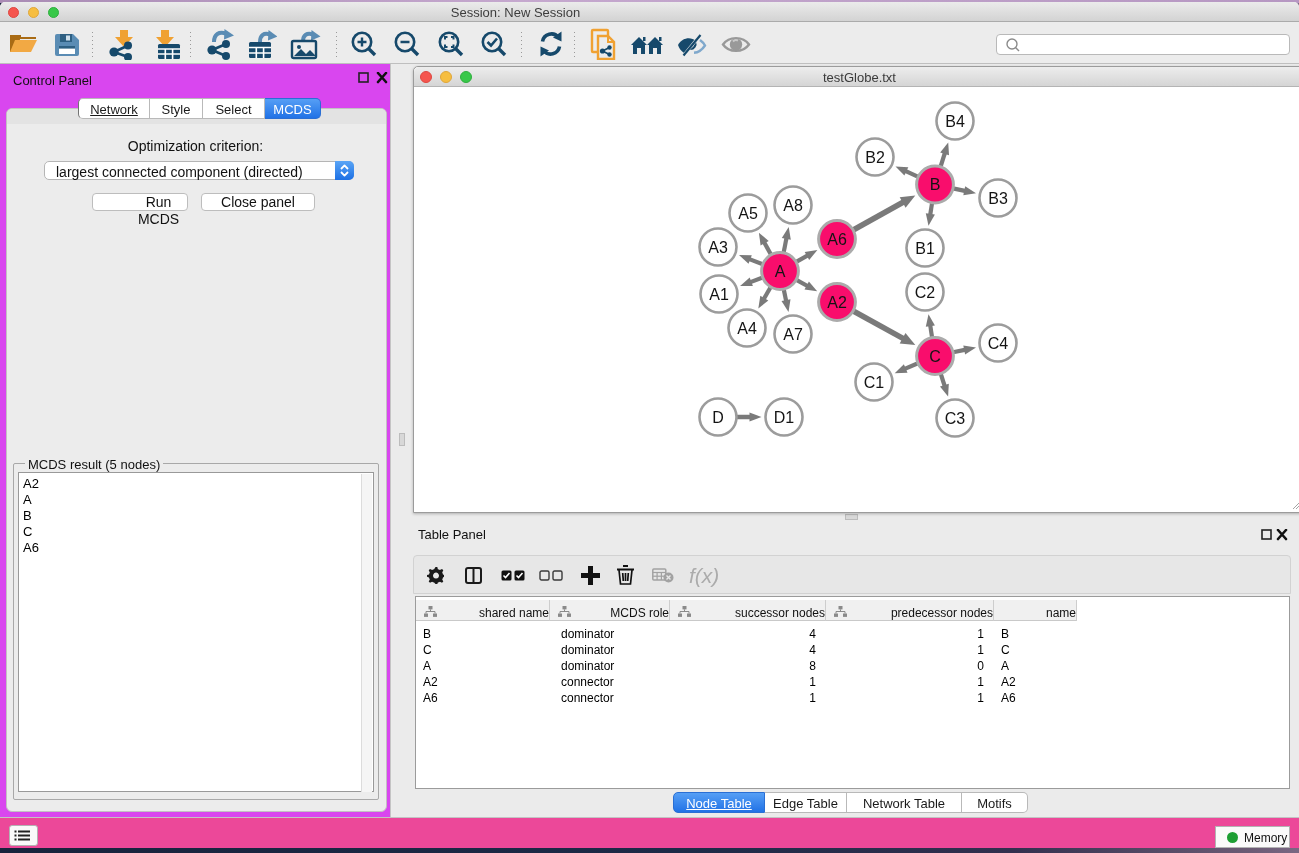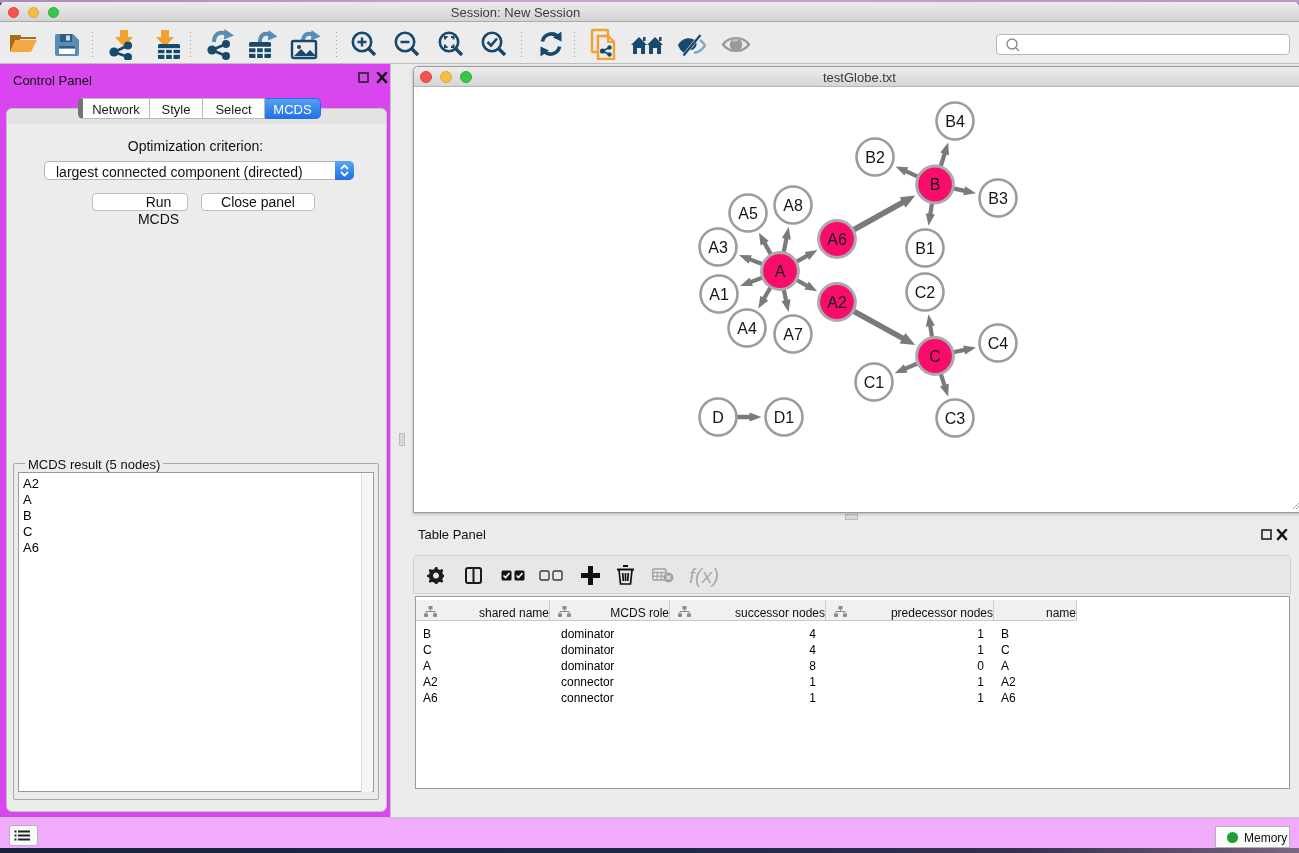--- a/index.html
+++ b/index.html
@@ -31,21 +31,21 @@
    background:#fff; border:1px solid #b9b9b9; border-radius:4px; }
 
 #cp { position:absolute; left:0; top:62px; width:391px; height:753px; background:#d946ef;
       border-right:1px solid #c4c4c4; }
 #cp-title { position:absolute; left:13px; top:9px; font-size:13px; color:#111; }
 #cp-pane { position:absolute; left:6px; top:44px; width:381px; height:704px;
    border:1px solid #c2c2c2; border-radius:6px; background:#ececec; }
 .tabrow { position:absolute; display:flex; }
 .tab { height:21px; line-height:21px; background:#fff; border:1px solid #b9b9b9;
    border-left:none; font-size:13px; color:#1a1a1a; text-align:center; }
-.tab.first { border-left:5px solid #737373; border-radius:5px 0 0 5px; }
+.tab.first { border-left:1px solid #737373; border-radius:5px 0 0 5px;text-decoration:underline; }
 .tab.last { border-radius:0 5px 5px 0; }
 .tab.sel { background:linear-gradient(#569ff5,#2172e6); color:#fff; border-color:#2a6fd4; }
 #cp-tabs { left:78px; top:34px; }
 #opt-label { position:absolute; left:0; top:74px; width:391px; text-align:center;
    font-size:14px; color:#111; }
 #dropdown { position:absolute; left:44px; top:97px; width:310px; height:19px;
    background:#fff; border:1px solid #b5b5b5; border-radius:5px; }
 #dropdown .txt { position:absolute; left:11px; top:2px; font-size:14px; color:#111; }
 #dd-btn { position:absolute; right:-1px; top:-1px; width:19px; height:19px;
    background:linear-gradient(#5aa5f6,#1d70e4); border-radius:0 5px 5px 0; }
@@ -87,21 +87,21 @@
    background:#fff; border:1px solid #9b9b9b; }
 #thead { position:absolute; left:0; top:3px; height:21px; background:#f0f0f0;
    border-bottom:1px solid #c9c9c9; font-size:12px; color:#111; }
 .th { position:absolute; top:0; height:21px; border-right:1px solid #cdcdcd; }
 .th .lbl { position:absolute; top:6px; width:100%; text-align:right; }
 .trow { position:absolute; font-size:12px; color:#000; height:16px; line-height:16px; }
 
 #bt-tabs { left:673px; top:790px; }
 
 #statusbar { position:absolute; left:0; top:815px; width:1299px; height:33px;
-   background:#f0abfc; border-top:1px solid #c3c3c3; }
+   background:#ec4899; border-top:1px solid #c3c3c3; }
 #sb-btn { position:absolute; left:9px; top:7px; width:29px; height:21px;
    background:#fafafa; border:1px solid #b3b3b3; border-radius:3px; }
 #mem-btn { position:absolute; left:1215px; top:8px; width:75px; height:22px;
    background:#fafafa; border:1px solid #b3b3b3; font-size:12px; color:#111; }
 #mem-btn .dot { position:absolute; left:11px; top:5px; width:11px; height:11px;
    border-radius:50%; background:#1d9e33; }
 #mem-btn .txt { position:absolute; left:28px; top:4px; }
 svg text.nl { font-family:"Liberation Sans",sans-serif; font-size:16px; fill:#141414;
    text-anchor:middle; }
 svg .wn { fill:#fff; stroke:#9c9c9c; stroke-width:2.6; }
@@ -535,20 +535,26 @@
 <div class="trow" style="left:145px;top:77px">connector</div>
 <div class="trow" style="left:254px;top:77px;width:146px;text-align:right">1</div>
 <div class="trow" style="left:410px;top:77px;width:158px;text-align:right">1</div>
 <div class="trow" style="left:585px;top:77px">A2</div>
 <div class="trow" style="left:7px;top:93px">A6</div>
 <div class="trow" style="left:145px;top:93px">connector</div>
 <div class="trow" style="left:254px;top:93px;width:146px;text-align:right">1</div>
 <div class="trow" style="left:410px;top:93px;width:158px;text-align:right">1</div>
 <div class="trow" style="left:585px;top:93px">A6</div>
   </div>
+  <div class="tabrow" id="bt-tabs">
+    <div class="tab sel first" style="width:92px">Node Table</div>
+      <div class="tab" style="width:82px">Edge Table</div>
+    <div class="tab" style="width:115px">Network Table</div>
+      <div class="tab last" style="width:66px">Motifs</div>
+  </div>
   <div id="statusbar">
     <div id="sb-btn">
         <svg width="27" height="19" style="position:absolute;left:0;top:0">
       <g stroke="#222" stroke-width="2">
             <line x1="8" y1="5.5" x2="20" y2="5.5"></line>
             <line x1="8" y1="9.5" x2="20" y2="9.5"></line>
             <line x1="8" y1="13.5" x2="20" y2="13.5"></line>
           </g>
       <g fill="#222">
             <rect x="4.5" y="4.5" width="2" height="2"></rect>

